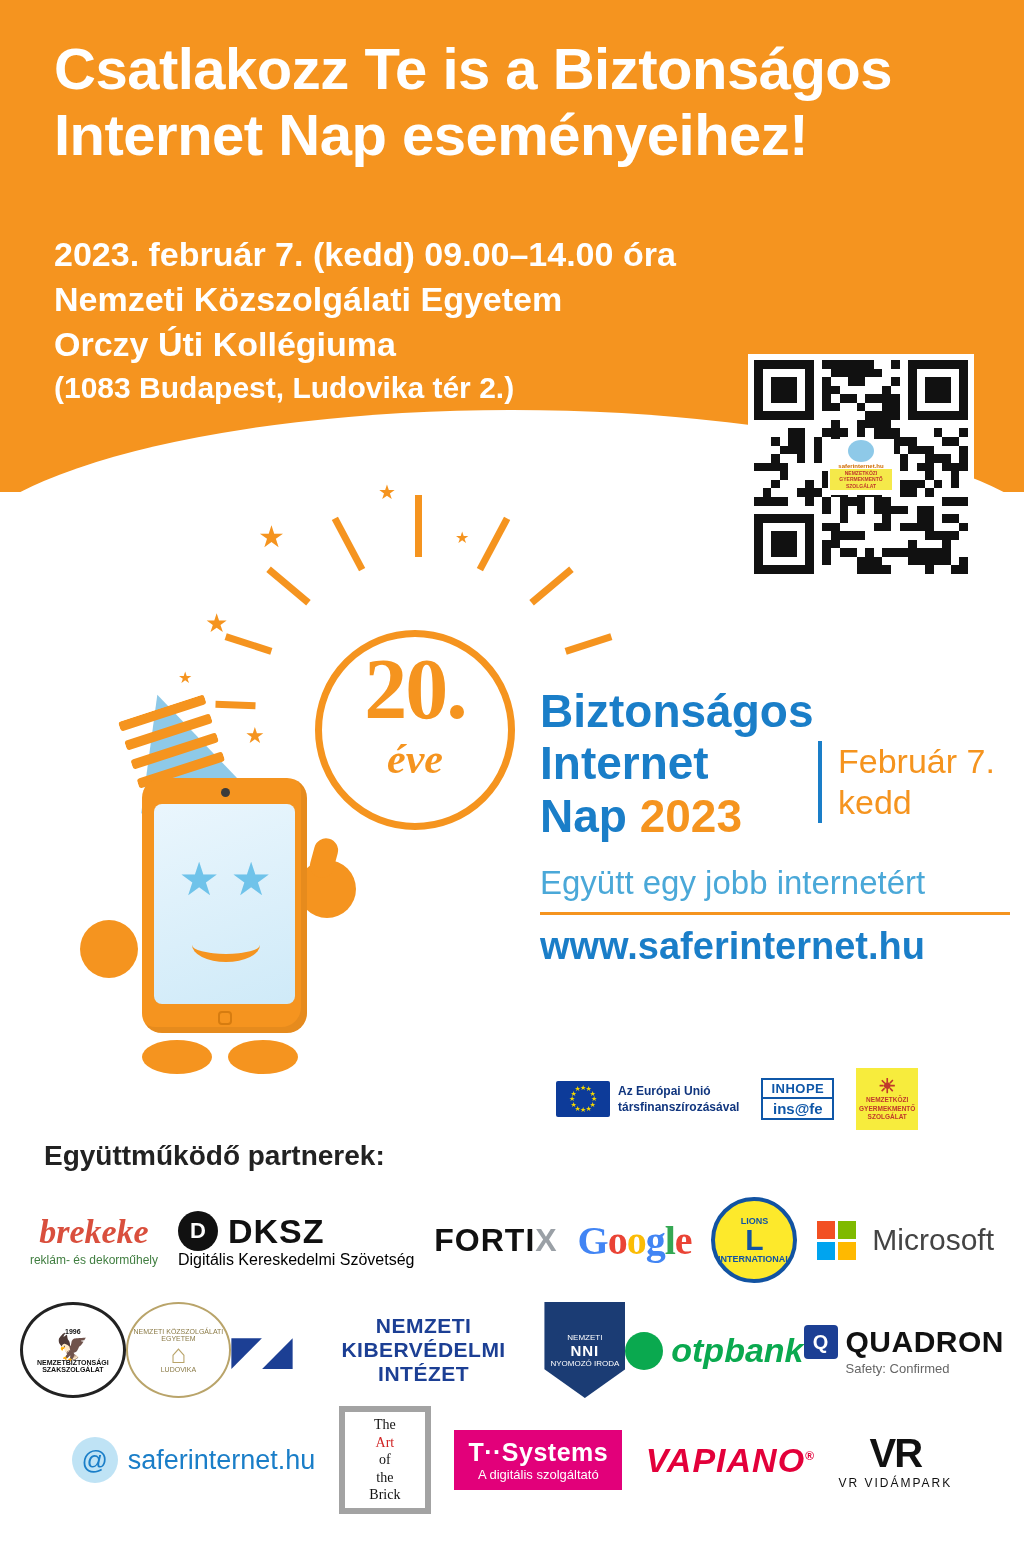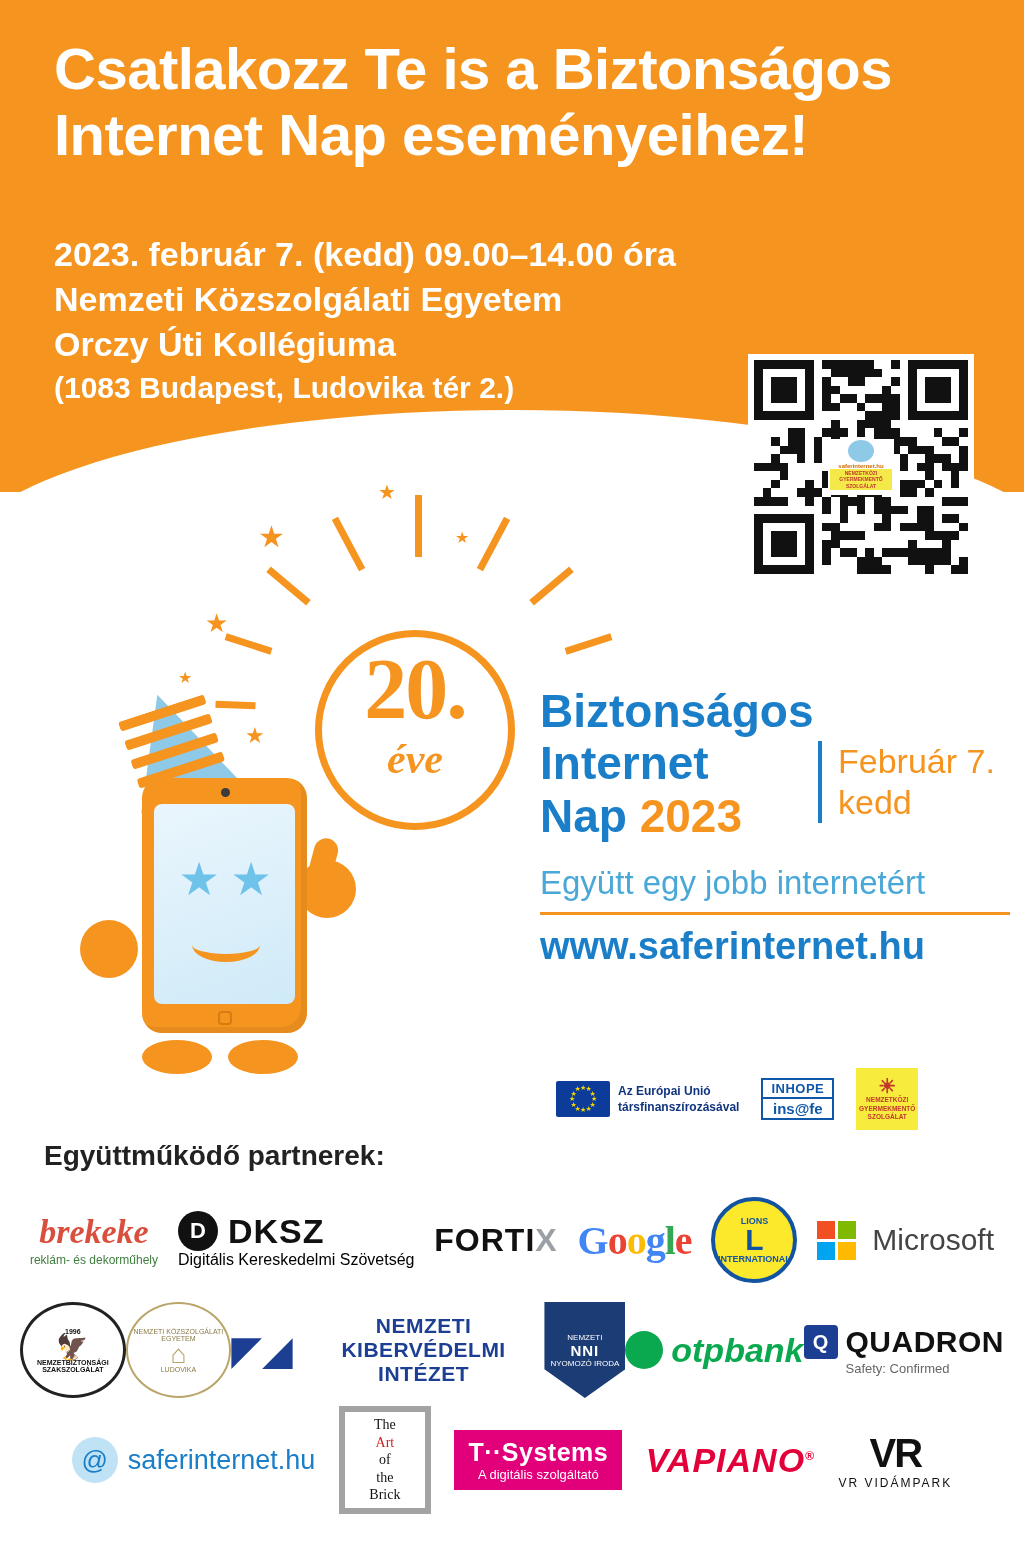--- a/index.html
+++ b/index.html
@@ -265,21 +265,21 @@
   .nke .dome { font-size:26px; line-height:24px; color:#b9a46a; }
 
   .nki { display:flex; align-items:center; gap:10px; }
   .nki .glyph { color:#1c3f94; font-size:40px; line-height:34px; }
   .nki .t1 { font-size:21px; font-weight:bold; color:#1c3f94; letter-spacing:0.5px; }
   .nki .t2 { font-size:21px; font-weight:bold; color:#1c3f94; letter-spacing:0.5px; }
 
   .nni { width:86px; height:96px; background:#1b3c74; color:#fff; clip-path:polygon(0 0,100% 0,100% 70%,50% 100%,0 70%); display:flex; flex-direction:column; align-items:center; justify-content:center; font-size:8px; text-align:center; }
   .nni .big { font-size:15px; font-weight:bold; letter-spacing:1px; }
 
-  .otp { display:flex; align-items:flex-start; gap:8px; }
+  .otp { display:flex; align-items:flex-end; gap:8px; }
   .otp .mark { width:38px; height:38px; border-radius:50%; background:#0aa94f; }
   .otp .nm { font-size:34px; font-weight:bold; color:#0aa94f; font-style:italic; }
 
   .quadron { display:flex; flex-direction:column; align-items:flex-start; }
   .quadron .row1 { display:flex; align-items:center; gap:8px; }
   .quadron .sq { width:34px; height:34px; background:#1c3f94; color:#fff; font-weight:bold; font-size:20px; text-align:center; line-height:34px; border-radius:4px;}
   .quadron .nm { font-size:30px; font-weight:bold; color:#111; letter-spacing:0.5px;}
   .quadron .sub { font-size:13px; color:#666; margin-top:2px; margin-left:42px;}
 
   .safer { display:flex; align-items:center; gap:10px; }

